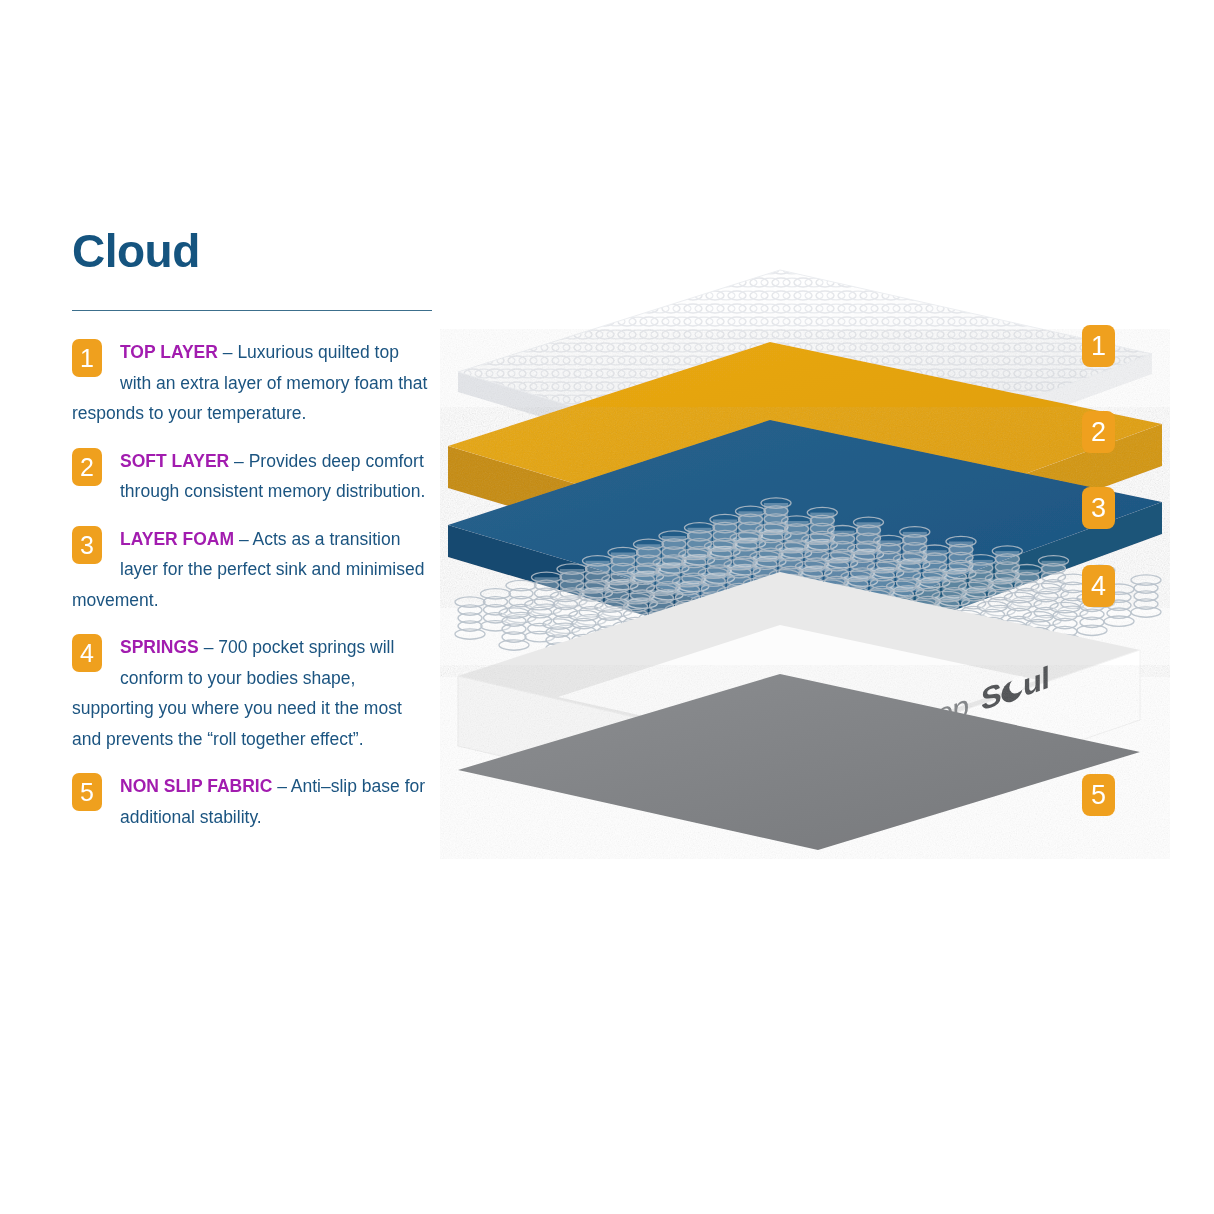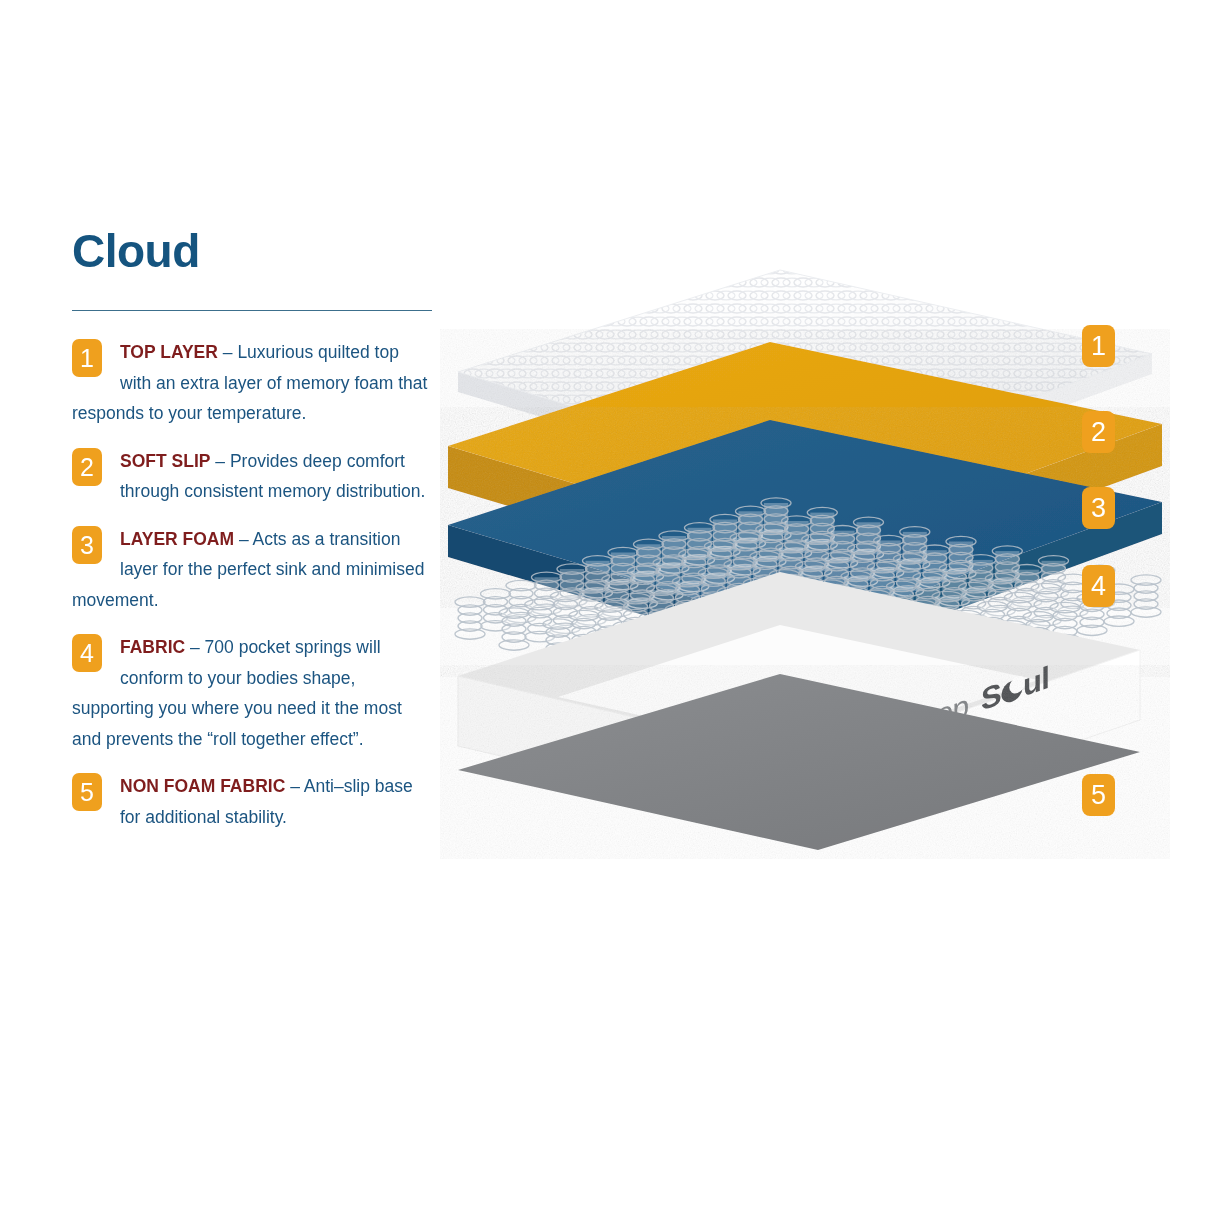--- a/index.html
+++ b/index.html
@@ -73,21 +73,21 @@
     font-weight: normal;
     line-height: 38px;
     text-align: center;
     margin: 2px 18px 2px 0;
     shape-outside: margin-box;
     font-family: "Liberation Sans", sans-serif;
   }
 
   .layer-title {
     font-weight: bold;
-    color: #7f1d1d;
+    color: #a21caf;
   }
   .layer-desc { color: #1b5480; }
 
   .clearfix::after {
     content: "";
     display: table;
     clear: both;
   }
 
   
@@ -132,36 +132,36 @@
 
     <div id="layer-list">
 
       <div class="layer-item clearfix">
         <span class="badge-float">1</span>
         <span class="layer-title">TOP LAYER</span><span class="layer-desc"> – Luxurious quilted top with an extra layer of memory foam that responds to your temperature.</span>
       </div>
 
       <div class="layer-item clearfix">
         <span class="badge-float">2</span>
-        <span class="layer-title">SOFT SLIP</span><span class="layer-desc"> – Provides deep comfort through consistent memory distribution.</span>
+        <span class="layer-title">SOFT LAYER</span><span class="layer-desc"> – Provides deep comfort through consistent memory distribution.</span>
       </div>
 
       <div class="layer-item clearfix">
         <span class="badge-float">3</span>
         <span class="layer-title">LAYER FOAM</span><span class="layer-desc"> – Acts as a transition layer for the perfect sink and minimised movement.</span>
       </div>
 
       <div class="layer-item clearfix">
         <span class="badge-float">4</span>
-        <span class="layer-title">FABRIC</span><span class="layer-desc"> – 700 pocket springs will conform to your bodies shape, supporting you where you need it the most and prevents the “roll together effect”.</span>
+        <span class="layer-title">SPRINGS</span><span class="layer-desc"> – 700 pocket springs will conform to your bodies shape, supporting you where you need it the most and prevents the “roll together effect”.</span>
       </div>
 
       <div class="layer-item clearfix">
         <span class="badge-float">5</span>
-        <span class="layer-title">NON FOAM FABRIC</span><span class="layer-desc"> – Anti–slip base for additional stability.</span>
+        <span class="layer-title">NON SLIP FABRIC</span><span class="layer-desc"> – Anti–slip base for additional stability.</span>
       </div>
 
     </div>
   </div>
 
   <div id="diagram">
     <svg width="730" height="620" viewBox="0 0 730 620" xmlns="http://www.w3.org/2000/svg">
       <defs>
 
         <pattern id="quiltPat" width="22" height="13" patternUnits="userSpaceOnUse">

